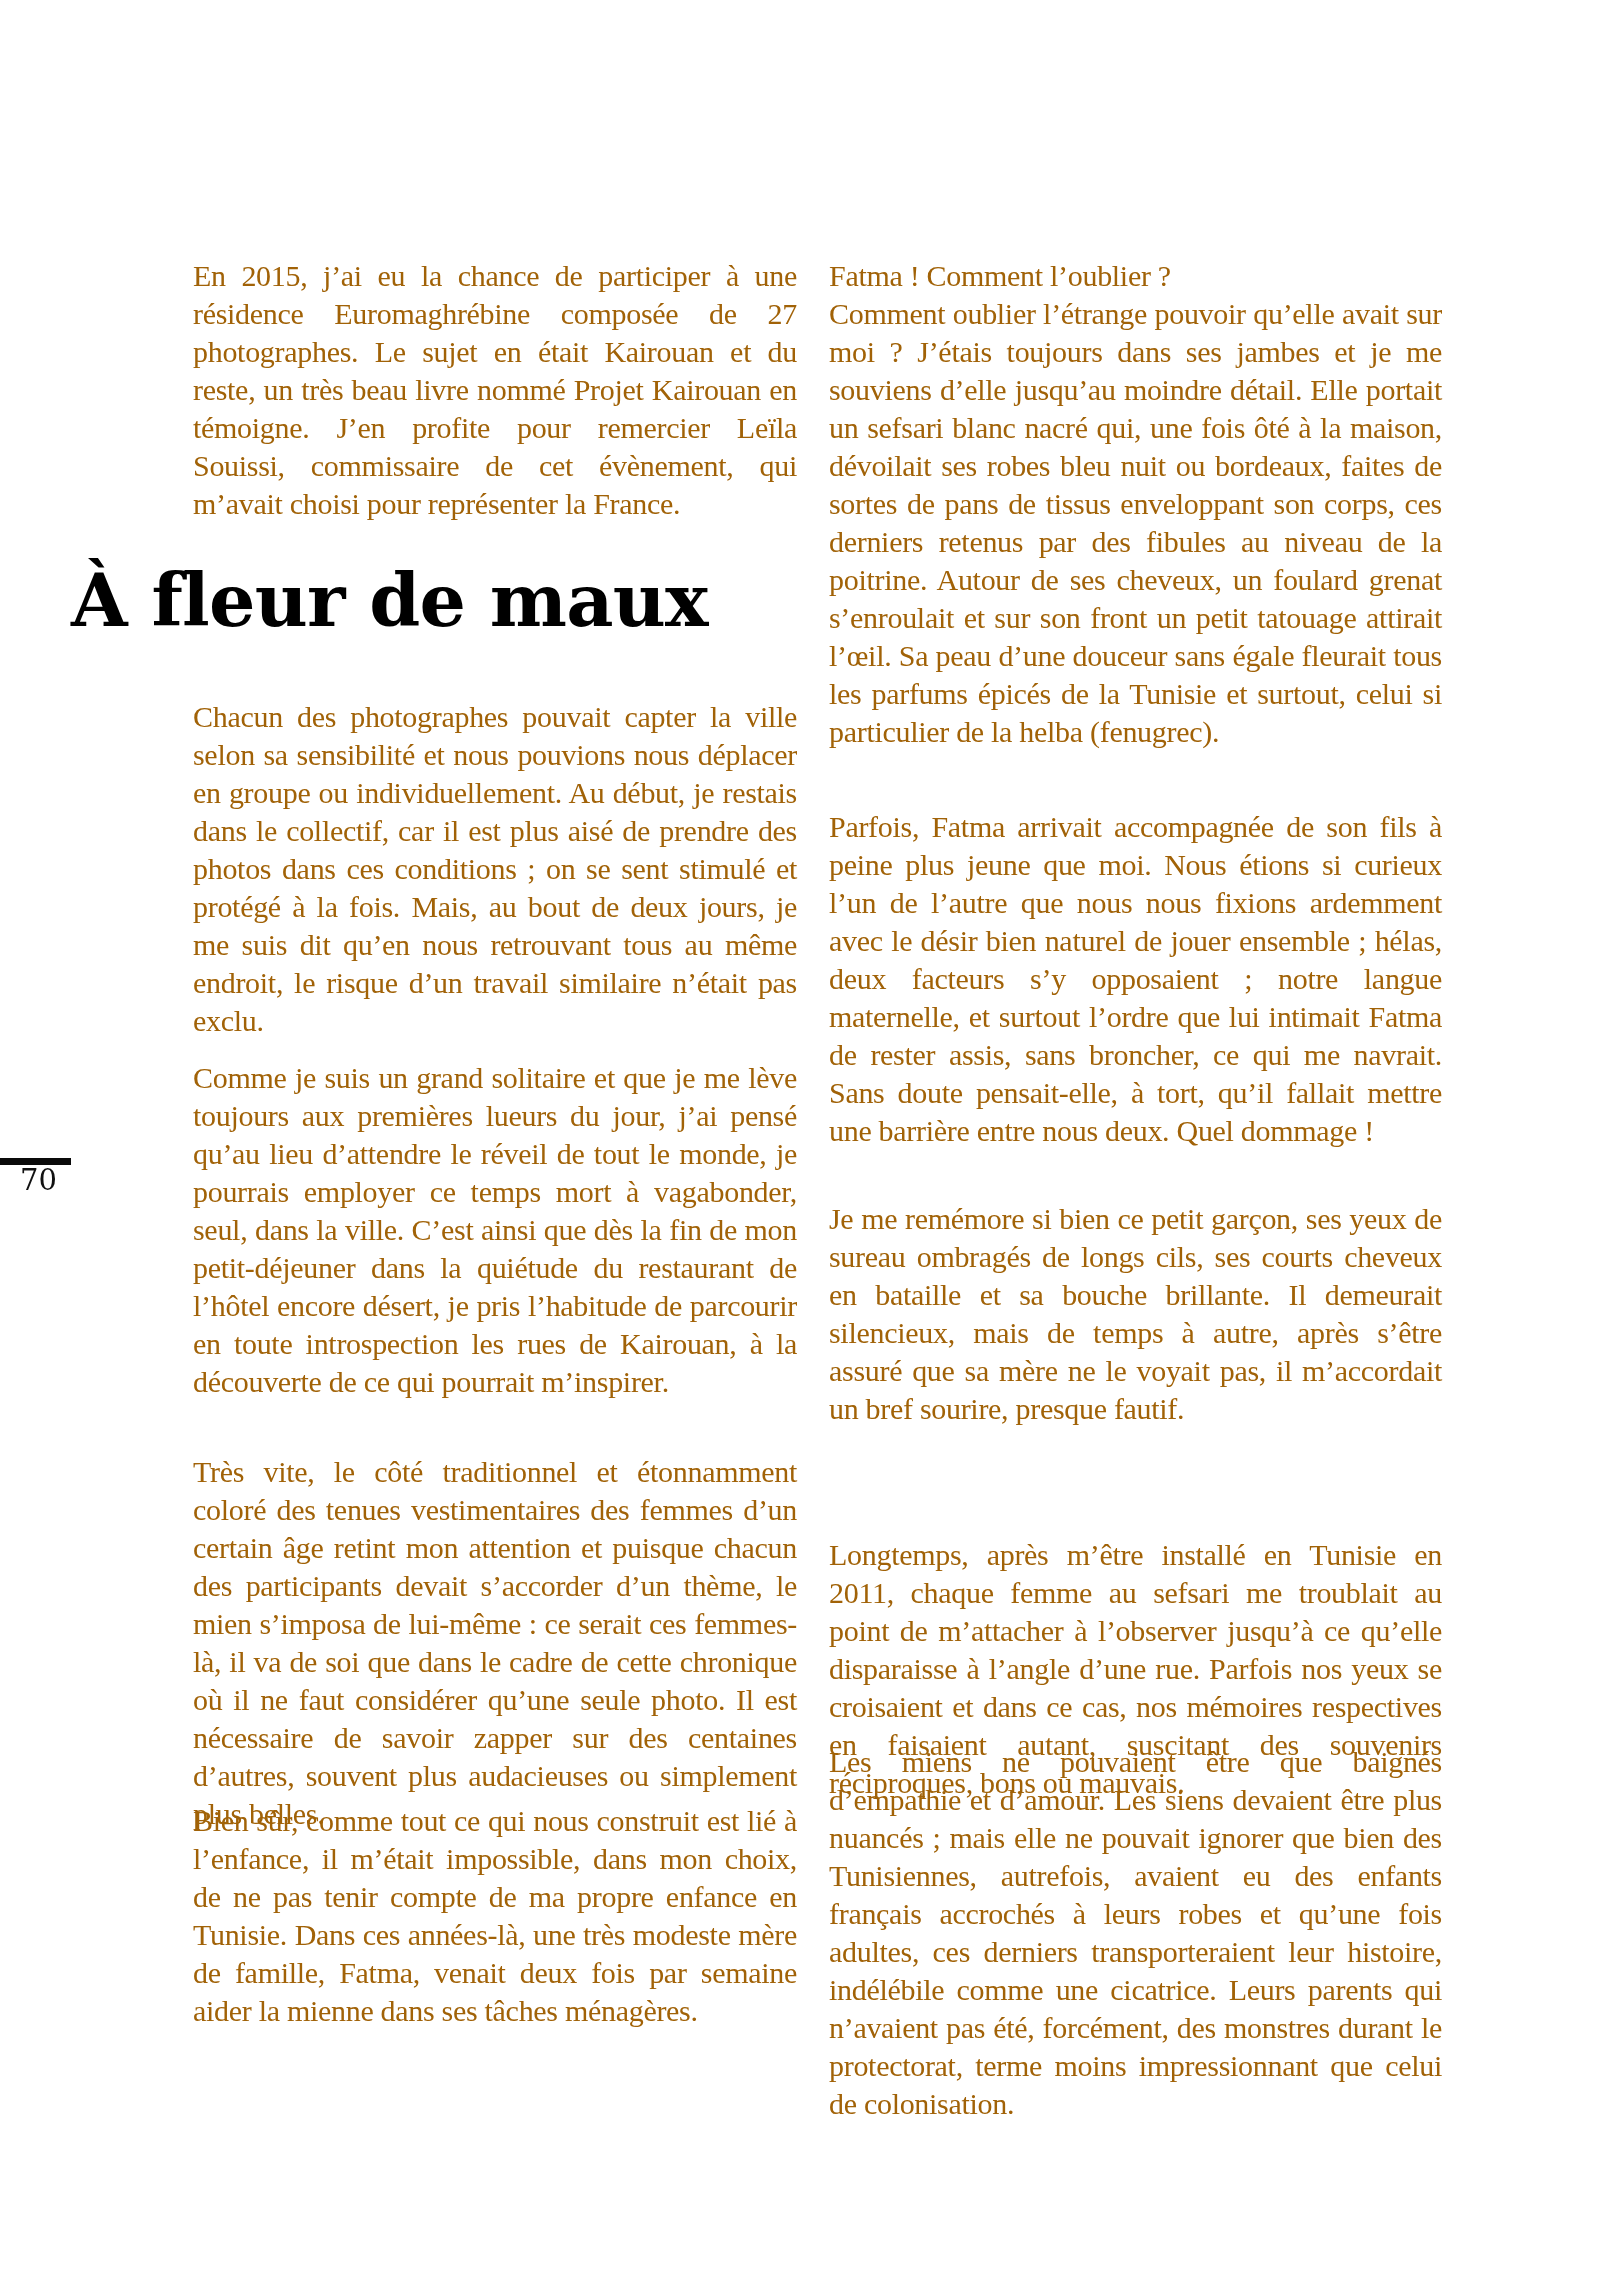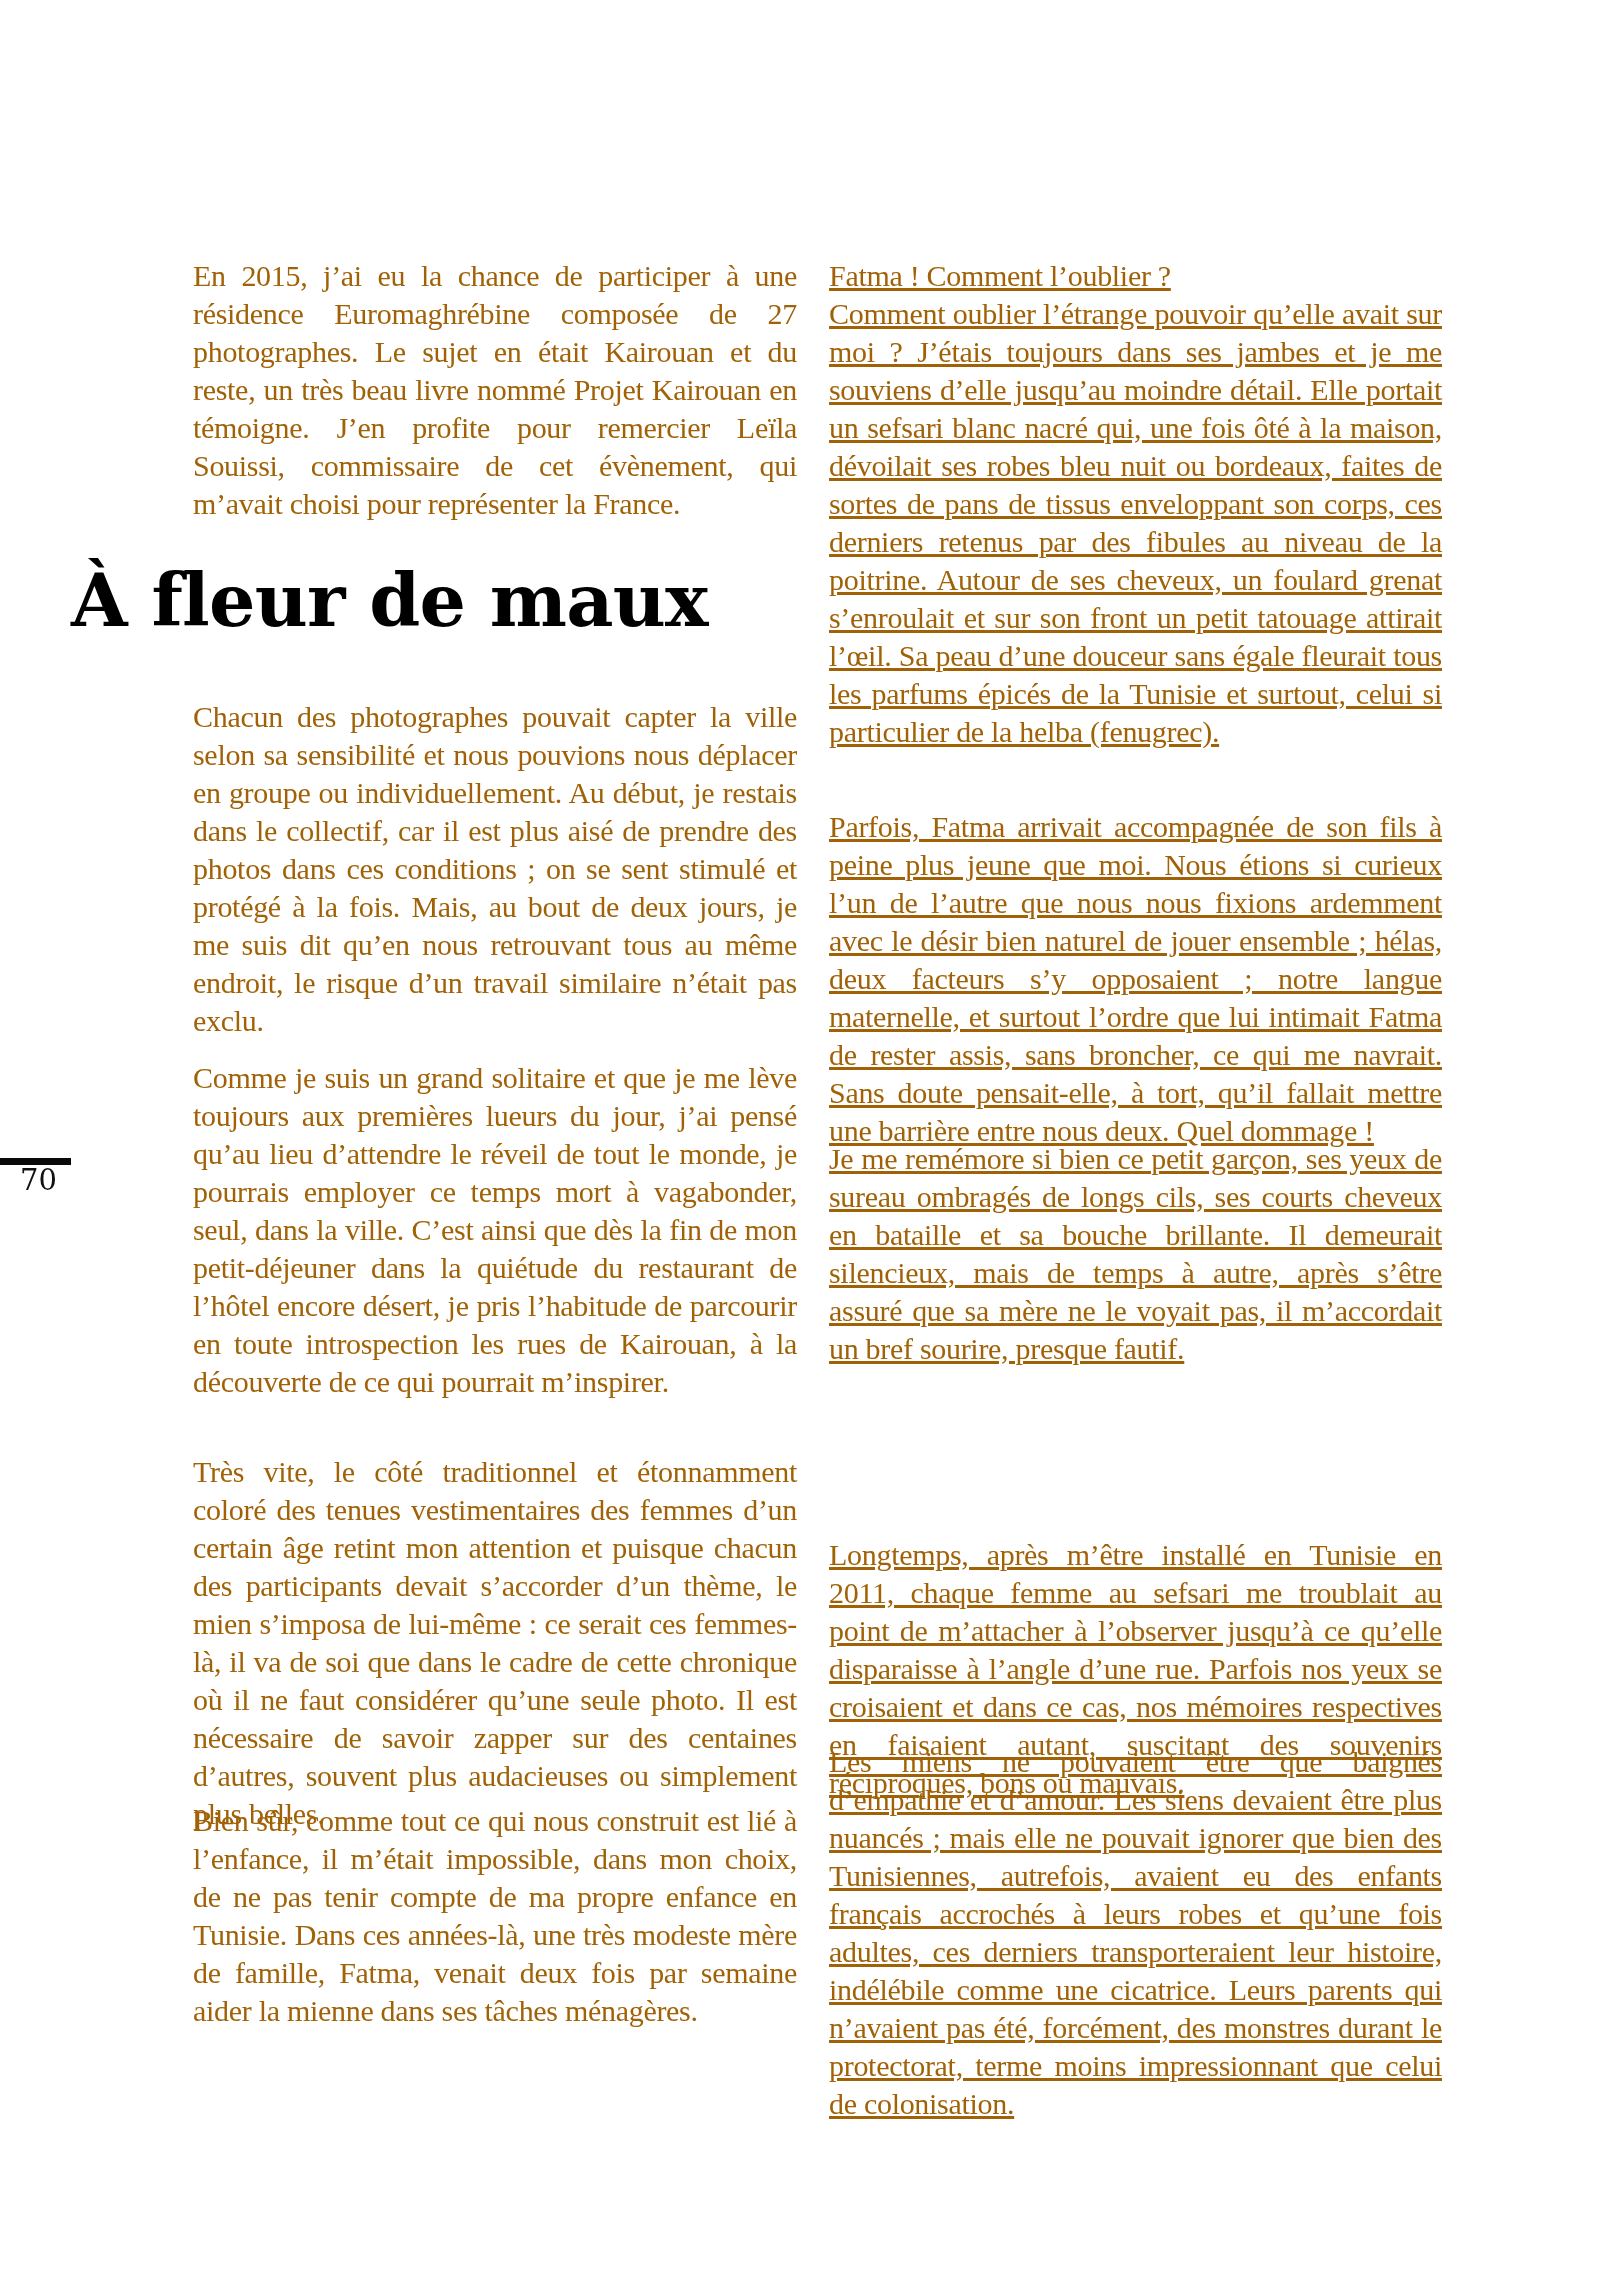--- a/index.html
+++ b/index.html
@@ -18,21 +18,21 @@
   }
   .col-p {
     position: absolute;
     text-align: justify;
     font-size: 30px;
     line-height: 38px;
     letter-spacing: -0.3px;
     color: #a16207;
   }
   .col-left  { left: 193px; width: 604px; }
-  .col-right { left: 829px; width: 613px; text-decoration: underline; }
+  .col-right { left: 829px; width: 613px; }
 
   .article-title {
     position: absolute;
     left: 71px;
     top: 511px;
     font-family: "DejaVu Serif", serif;
     font-weight: 700;
     font-size: 73px;
     line-height: 1.1;
     letter-spacing: -0.8px;
@@ -84,18 +84,18 @@
   <div class="col-p col-left" style="top:698px">Chacun des photographes pouvait capter la ville selon sa sensibilité et nous pouvions nous déplacer en groupe ou individuellement. Au début, je restais dans le collectif, car il est plus aisé de prendre des photos dans ces conditions&nbsp;; on se sent stimulé et protégé à la fois. Mais, au bout de deux jours, je me suis dit qu’en nous retrouvant tous au même endroit, le risque d’un travail similaire n’était pas exclu.</div>
   <div class="col-p col-left" style="top:1059px">Comme je suis un grand solitaire et que je me lève toujours aux premières lueurs du jour, j’ai pensé qu’au lieu d’attendre le réveil de tout le monde, je pourrais employer ce temps mort à vagabonder, seul, dans la ville. C’est ainsi que dès la fin de mon petit-déjeuner dans la quiétude du restaurant de l’hôtel encore désert, je pris l’habitude de parcourir en toute introspection les rues de Kairouan, à la découverte de ce qui pourrait m’inspirer.</div>
   <div class="col-p col-left" style="top:1453px">Très vite, le côté traditionnel et étonnamment coloré des tenues vestimentaires des femmes d’un certain âge retint mon attention et puisque chacun des participants devait s’accorder d’un thème, le mien s’imposa de lui-même&nbsp;: ce serait ces femmes-là, il va de soi que dans le cadre de cette chronique où il ne faut considérer qu’une seule photo. Il est nécessaire de savoir zapper sur des centaines d’autres, souvent plus audacieuses ou simplement plus belles.</div>
   <div class="col-p col-left" style="top:1802px">Bien sûr, comme tout ce qui nous construit est lié à l’enfance, il m’était impossible, dans mon choix, de ne pas tenir compte de ma propre enfance en Tunisie. Dans ces années-là, une très modeste mère de famille, Fatma, venait deux fois par semaine aider la mienne dans ses tâches ménagères.</div>
 
   <div class="col-p col-right" style="top:257px">
     <span>Fatma&nbsp;! Comment l’oublier&nbsp;?</span><br>
     <span>Comment oublier l’étrange pouvoir qu’elle avait sur moi&nbsp;? J’étais toujours dans ses jambes et je me souviens d’elle jusqu’au moindre détail. Elle portait un sefsari blanc nacré qui, une fois ôté à la maison, dévoilait ses robes bleu nuit ou bordeaux, faites de sortes de pans de tissus enveloppant son corps, ces derniers retenus par des fibules au niveau de la poitrine. Autour de ses cheveux, un foulard grenat s’enroulait et sur son front un petit tatouage attirait l’œil. Sa peau d’une douceur sans égale fleurait tous les parfums épicés de la Tunisie et surtout, celui si particulier de la helba (fenugrec).</span>
   </div>
   <div class="col-p col-right" style="top:808px">Parfois, Fatma arrivait accompagnée de son fils à peine plus jeune que moi. Nous étions si curieux l’un de l’autre que nous nous fixions ardemment avec le désir bien naturel de jouer ensemble&nbsp;; hélas, deux facteurs s’y opposaient&nbsp;; notre langue maternelle, et surtout l’ordre que lui intimait Fatma de rester assis, sans broncher, ce qui me navrait. Sans doute pensait-elle, à tort, qu’il fallait mettre une barrière entre nous deux. Quel dommage&nbsp;!</div>
-  <div class="col-p col-right" style="top:1140px">Je me remémore si bien ce petit garçon, ses yeux de sureau ombragés de longs cils, ses courts cheveux en bataille et sa bouche brillante. Il demeurait silencieux, mais de temps à autre, après s’être assuré que sa mère ne le voyait pas, il m’accordait un bref sourire, presque fautif.</div>
+  <div class="col-p col-right" style="top:1200px">Je me remémore si bien ce petit garçon, ses yeux de sureau ombragés de longs cils, ses courts cheveux en bataille et sa bouche brillante. Il demeurait silencieux, mais de temps à autre, après s’être assuré que sa mère ne le voyait pas, il m’accordait un bref sourire, presque fautif.</div>
   <div class="col-p col-right" style="top:1536px">Longtemps, après m’être installé en Tunisie en 2011, chaque femme au sefsari me troublait au point de m’attacher à l’observer jusqu’à ce qu’elle disparaisse à l’angle d’une rue. Parfois nos yeux se croisaient et dans ce cas, nos mémoires respectives en faisaient autant, suscitant des souvenirs réciproques, bons ou mauvais.</div>
   <div class="col-p col-right" style="top:1743px">Les miens ne pouvaient être que baignés d’empathie et d’amour. Les siens devaient être plus nuancés&nbsp;; mais elle ne pouvait ignorer que bien des Tunisiennes, autrefois, avaient eu des enfants français accrochés à leurs robes et qu’une fois adultes, ces derniers transporteraient leur histoire, indélébile comme une cicatrice. Leurs parents qui n’avaient pas été, forcément, des monstres durant le protectorat, terme moins impressionnant que celui de colonisation.</div>
 
 </div>
 
 
 </body></html>

